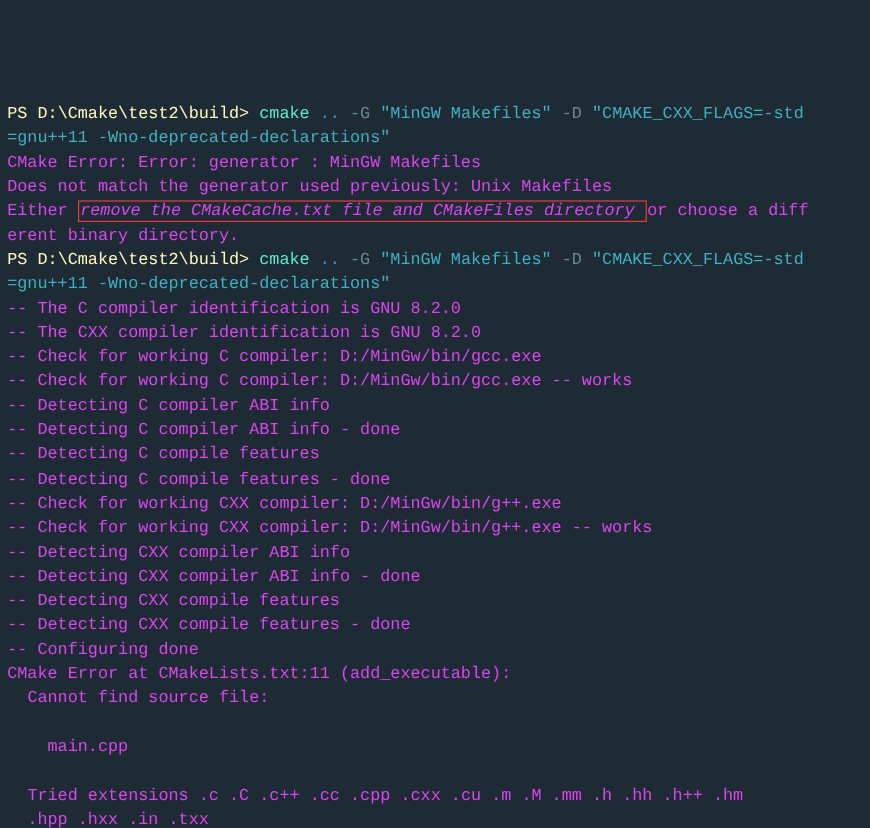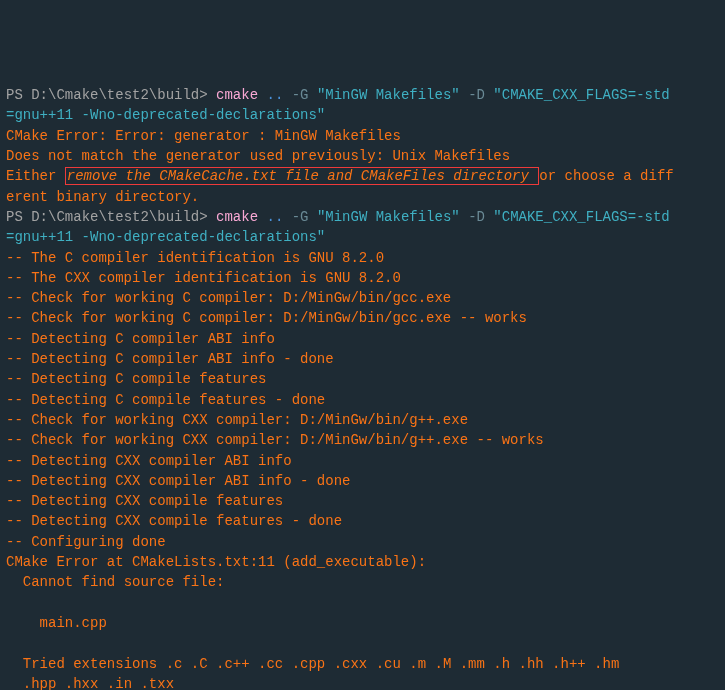--- a/index.html
+++ b/index.html
@@ -13,26 +13,26 @@
       font-family: 'Consolas', 'Courier New', monospace;
       font-size: 14px;
       line-height: 1.45;
       padding: 4px 6px;
       width: 725px;
       height: 690px;
       overflow: hidden;
       white-space: pre-wrap;
       word-break: break-all;
     }
-    .prompt { color: #a3a3a3; }
-    .cmd { color: #f9a8d4; }
+    .prompt { color: #fef9c3; }
+    .cmd { color: #5eead4; }
     .path-dots { color: #4a90d9; }
     .flag { color: #6a8a96; }
     .quoted { color: #3fb0c3; }
-    .grey-text { color: #f97316; }
+    .grey-text { color: #d946ef; }
     .highlight-box {
       border: 1.5px solid #ef3a3a;
       padding: 0px 1px;
       display: inline;
       font-style: italic;
     }
     .line { display: block; }
   </style>
 </head>
 <body>

